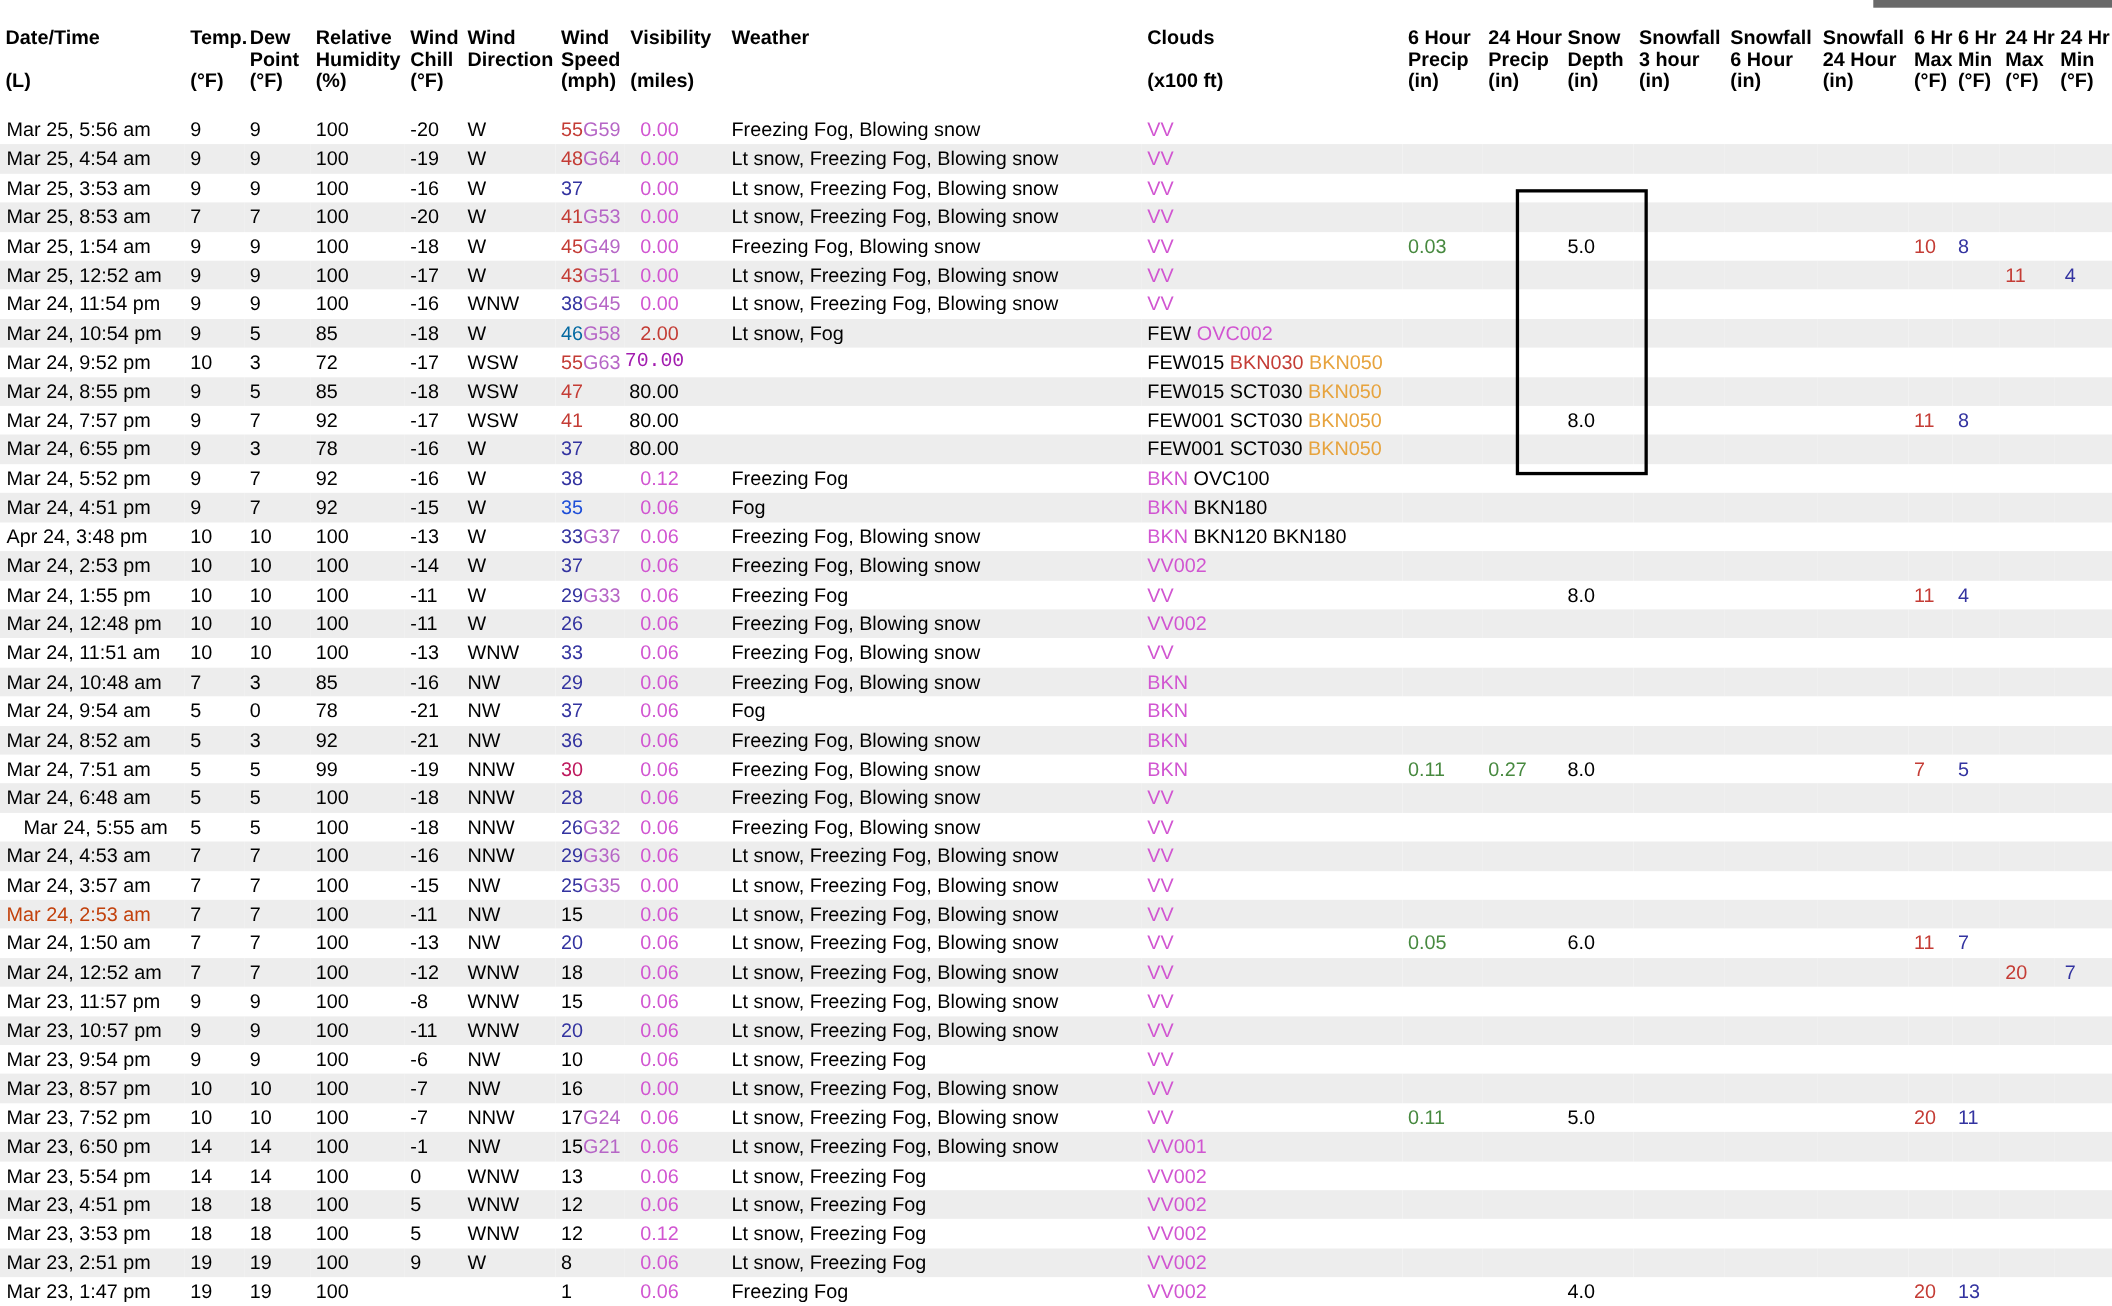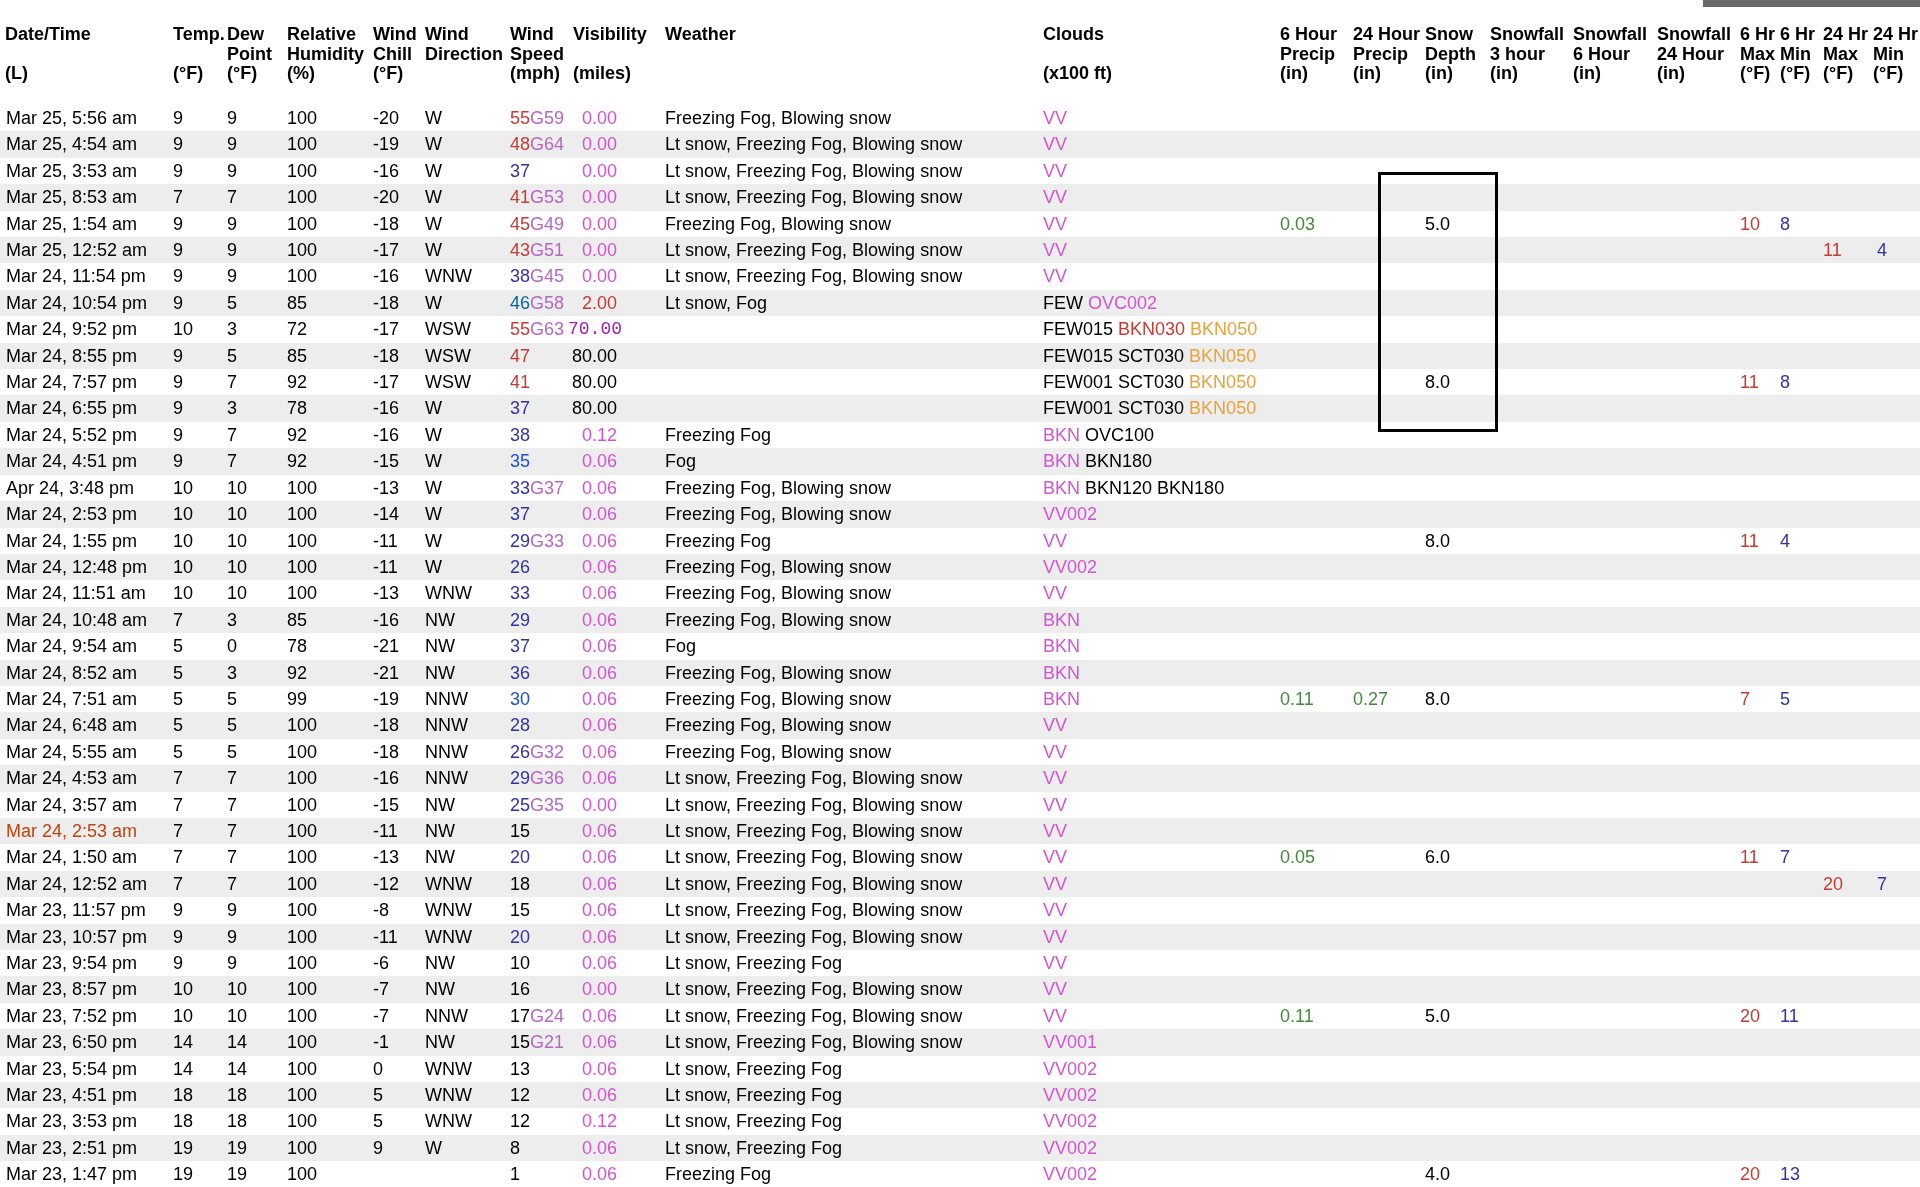--- a/index.html
+++ b/index.html
@@ -635,21 +635,21 @@
           <td>&nbsp;</td>
           <td class="min24">&nbsp;</td>
         </tr>
         <tr>
           <td class="datetime" style="color: rgb(0, 0, 0);">Mar 24, 7:51 am</td>
           <td style="color: rgb(0, 0, 0);">5</td>
           <td style="color: rgb(0, 0, 0);">5</td>
           <td style="color: rgb(0, 0, 0);">99</td>
           <td style="color: rgb(0, 0, 0);">-19</td>
           <td style="color: rgb(0, 0, 0);">NNW</td>
-          <td><span style="color: #1d4ed8; text-align: right;">30</span></td>
+          <td><span style="color: #be185d; text-align: right;">30</span></td>
           <td class="vis" style="color: rgb(209, 85, 209);">0.06</td>
           <td style="color: rgb(0, 0, 0);">Freezing Fog, Blowing snow</td>
           <td><span style="color: rgb(209, 85, 209);">BKN</span></td>
           <td style="color: rgb(71, 137, 63);">0.11</td>
           <td style="color: rgb(71, 137, 63);">0.27</td>
           <td style="color: rgb(0, 0, 0);">8.0</td>
           <td>&nbsp;</td>
           <td>&nbsp;</td>
           <td>&nbsp;</td>
           <td style="color: rgb(196, 60, 53);">7</td>
@@ -673,21 +673,21 @@
           <td>&nbsp;</td>
           <td>&nbsp;</td>
           <td>&nbsp;</td>
           <td>&nbsp;</td>
           <td>&nbsp;</td>
           <td>&nbsp;</td>
           <td>&nbsp;</td>
           <td class="min24">&nbsp;</td>
         </tr>
         <tr>
-          <td class="datetime" style="color: rgb(0, 0, 0);">Mar 24, 5:55 am</td>
+          <td class="datetime" style="color: rgb(0, 0, 0); text-align: center;">Mar 24, 5:55 am</td>
           <td style="color: rgb(0, 0, 0);">5</td>
           <td style="color: rgb(0, 0, 0);">5</td>
           <td style="color: rgb(0, 0, 0);">100</td>
           <td style="color: rgb(0, 0, 0);">-18</td>
           <td style="color: rgb(0, 0, 0);">NNW</td>
           <td><span style="color: rgb(51, 51, 160);">26</span><span style="color: rgb(182, 102, 198);">G32</span></td>
           <td class="vis" style="color: rgb(209, 85, 209);">0.06</td>
           <td style="color: rgb(0, 0, 0);">Freezing Fog, Blowing snow</td>
           <td><span style="color: rgb(209, 85, 209);">VV</span></td>
           <td>&nbsp;</td>

